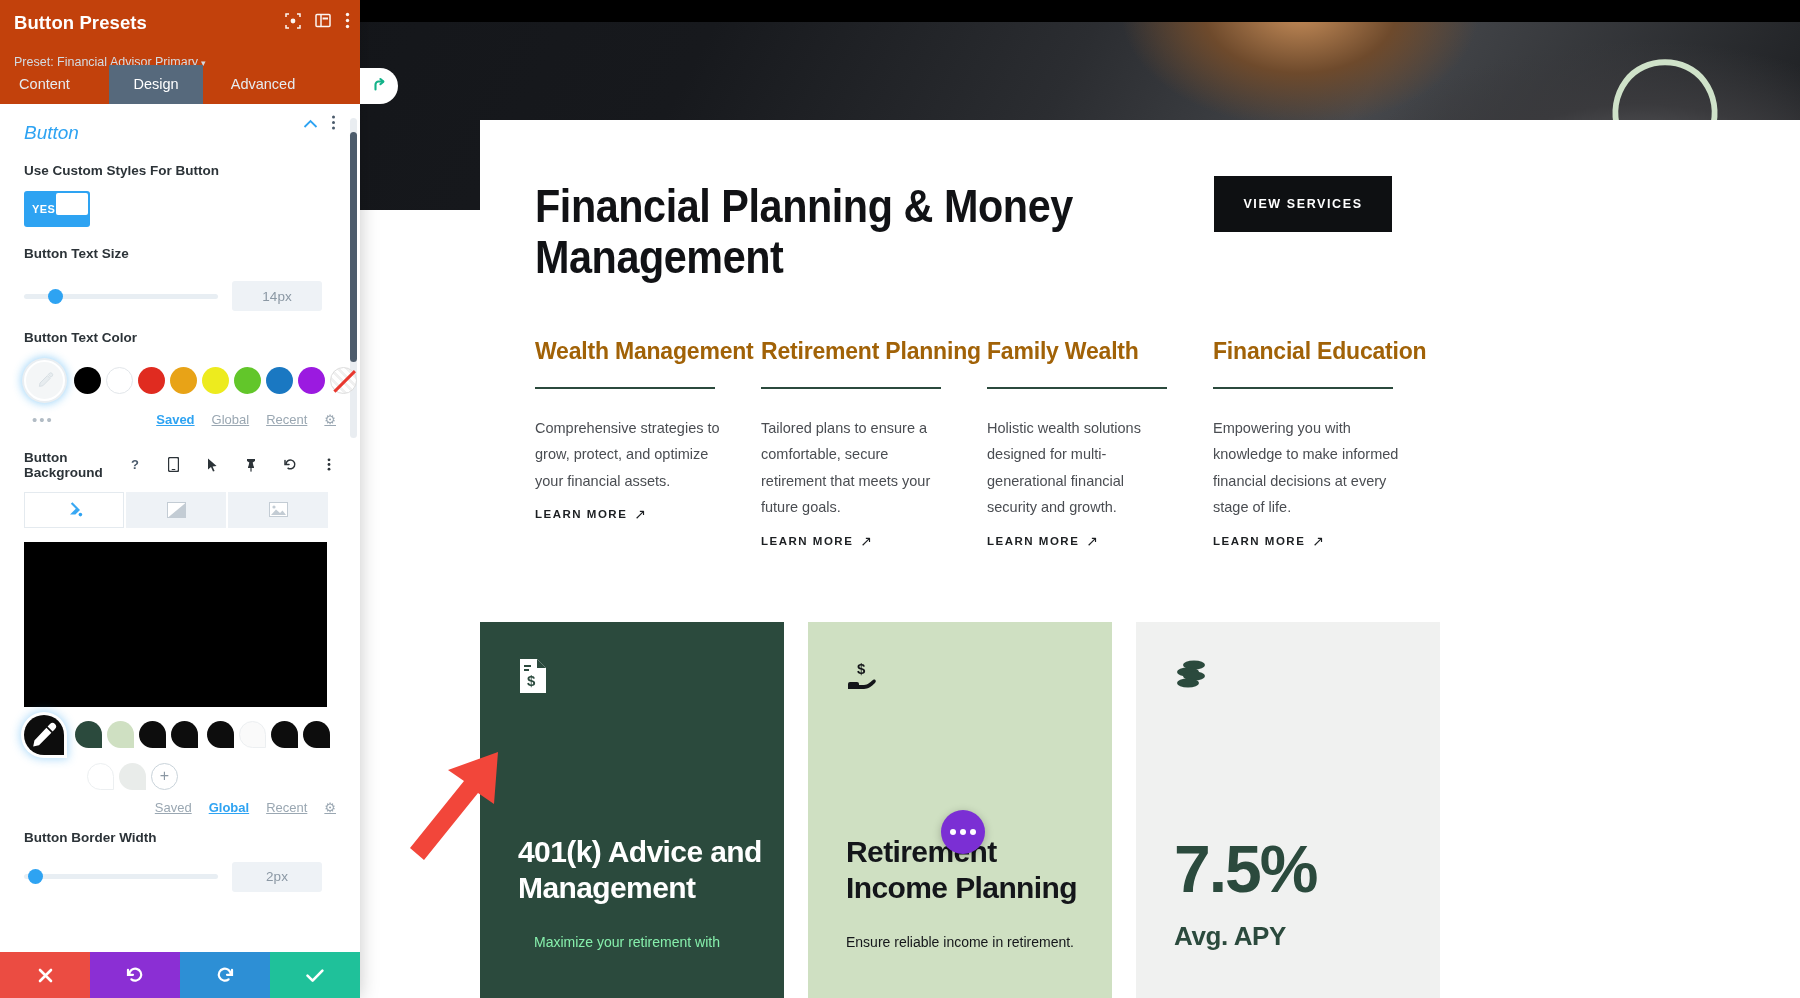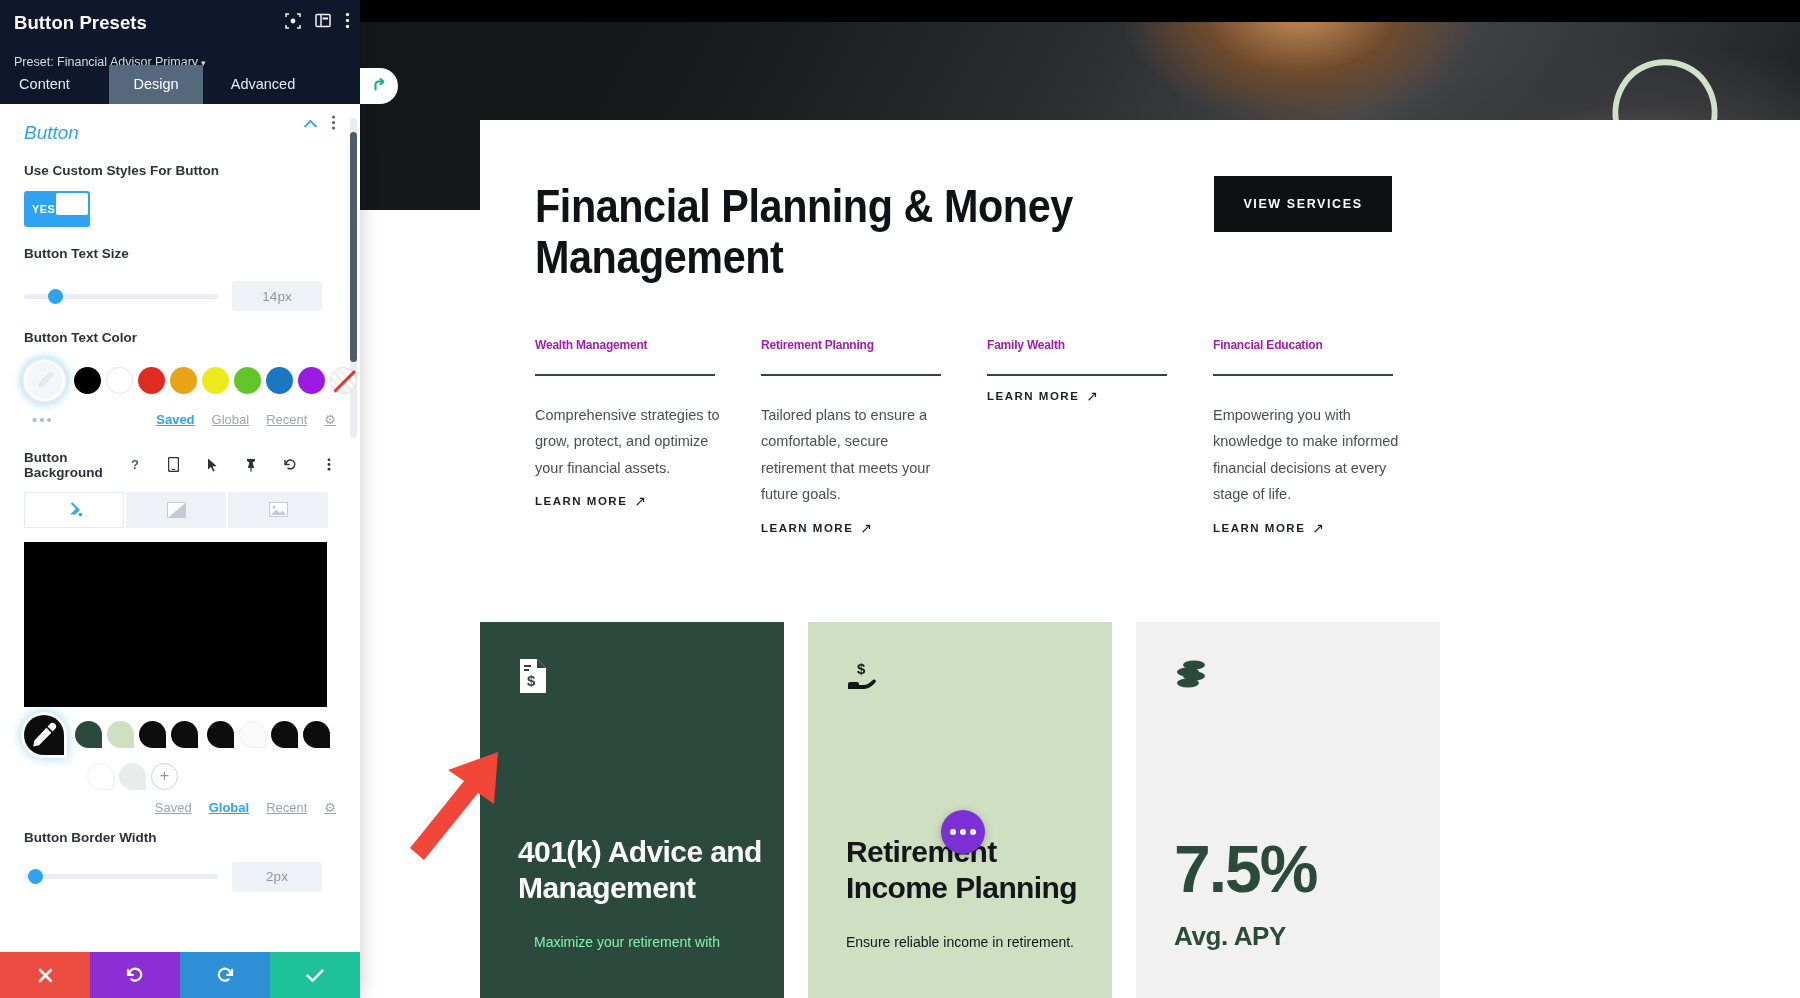--- a/index.html
+++ b/index.html
@@ -61,21 +61,21 @@
     font-family: "Liberation Sans", sans-serif; cursor: pointer;
   }
 
   
   .cols { position: absolute; left: 535px; top: 338px; width: 1240px; display: flex; gap: 0; }
   .col { width: 226px; margin-right: 0; }
   .col + .col { margin-left: 0; }
   .cols { display: grid; grid-template-columns: repeat(4, 226px); column-gap: 0; }
   .cols .col:nth-child(1) { margin-left: 0; }
   .col-title {
-    font-size: 12px; font-weight: 700; color: #a21caf; letter-spacing: -.2px; white-space: nowrap;
+    font-size: 23px; font-weight: 700; color: #a16207; letter-spacing: -.2px; white-space: nowrap;
   }
   .col-rule { height: 2px; background: #2b4a3d; margin-top: 22px; width: 180px; }
   .col-body {
     margin-top: 26px; font-size: 14.5px; line-height: 1.82; color: #4a4d52; width: 190px;
   }
   .learn {
     margin-top: 12px; font-size: 11.5px; letter-spacing: 1.5px; font-weight: 600;
     color: #1c1f22; display: inline-flex; align-items: center; gap: 7px; cursor: pointer;
   }
   .learn .arr { font-size: 14px; font-weight: 400; }
@@ -115,21 +115,21 @@
 
   
   .red-arrow { position: absolute; left: 352px; top: 748px; width: 150px; height: 120px; z-index: 60; pointer-events:none; }
 
   
   #panel {
     position: absolute; left: 0; top: 0; width: 360px; height: 998px;
     background: #ffffff; z-index: 50; display: flex; flex-direction: column;
     box-shadow: 0 0 18px rgba(0,0,0,.22);
   }
-  .panel-head { background: #0f172a; color: #fff; padding: 12px 14px 0 14px; height: 104px; position: relative; }
+  .panel-head { background: #c2410c; color: #fff; padding: 12px 14px 0 14px; height: 104px; position: relative; }
   .panel-title { font-size: 18.5px; font-weight: 700; letter-spacing: .1px; }
   .panel-preset { font-size: 12.5px; color: #d3dbe2; margin-top: 21px; }
   .panel-preset .caret { font-size: 9px; margin-left: 3px; }
   .head-icons { position: absolute; right: 10px; top: 12px; display: flex; align-items: center; gap: 14px; }
   .head-icons span { opacity: .95; cursor: pointer; display: flex; }
   .tabs { position: absolute; left: 0; bottom: 0; width: 100%; display: flex; }
   .tab {
     padding: 11px 0 12px 0; font-size: 14.5px; color: #e6ecf1; text-align: center; cursor: pointer;
   }
   .tab.t1 { width: 89px; }
@@ -251,20 +251,21 @@
         <div class="col-rule"></div>
         <div class="col-body">Tailored plans to ensure a comfortable, secure retirement that meets your future goals.</div>
         <div class="learn">
           <span>LEARN MORE</span>
           <span class="arr">↗</span>
         </div>
       </div>
       <div class="col">
         <div class="col-title">Family Wealth</div>
         <div class="col-rule"></div>
+        <div class="col-body">Holistic wealth solutions designed for multi-generational financial security and growth.</div>
         <div class="learn">
           <span>LEARN MORE</span>
           <span class="arr">↗</span>
         </div>
       </div>
       <div class="col">
         <div class="col-title">Financial Education</div>
         <div class="col-rule"></div>
         <div class="col-body">Empowering you with knowledge to make informed financial decisions at every stage of life.</div>
         <div class="learn">

